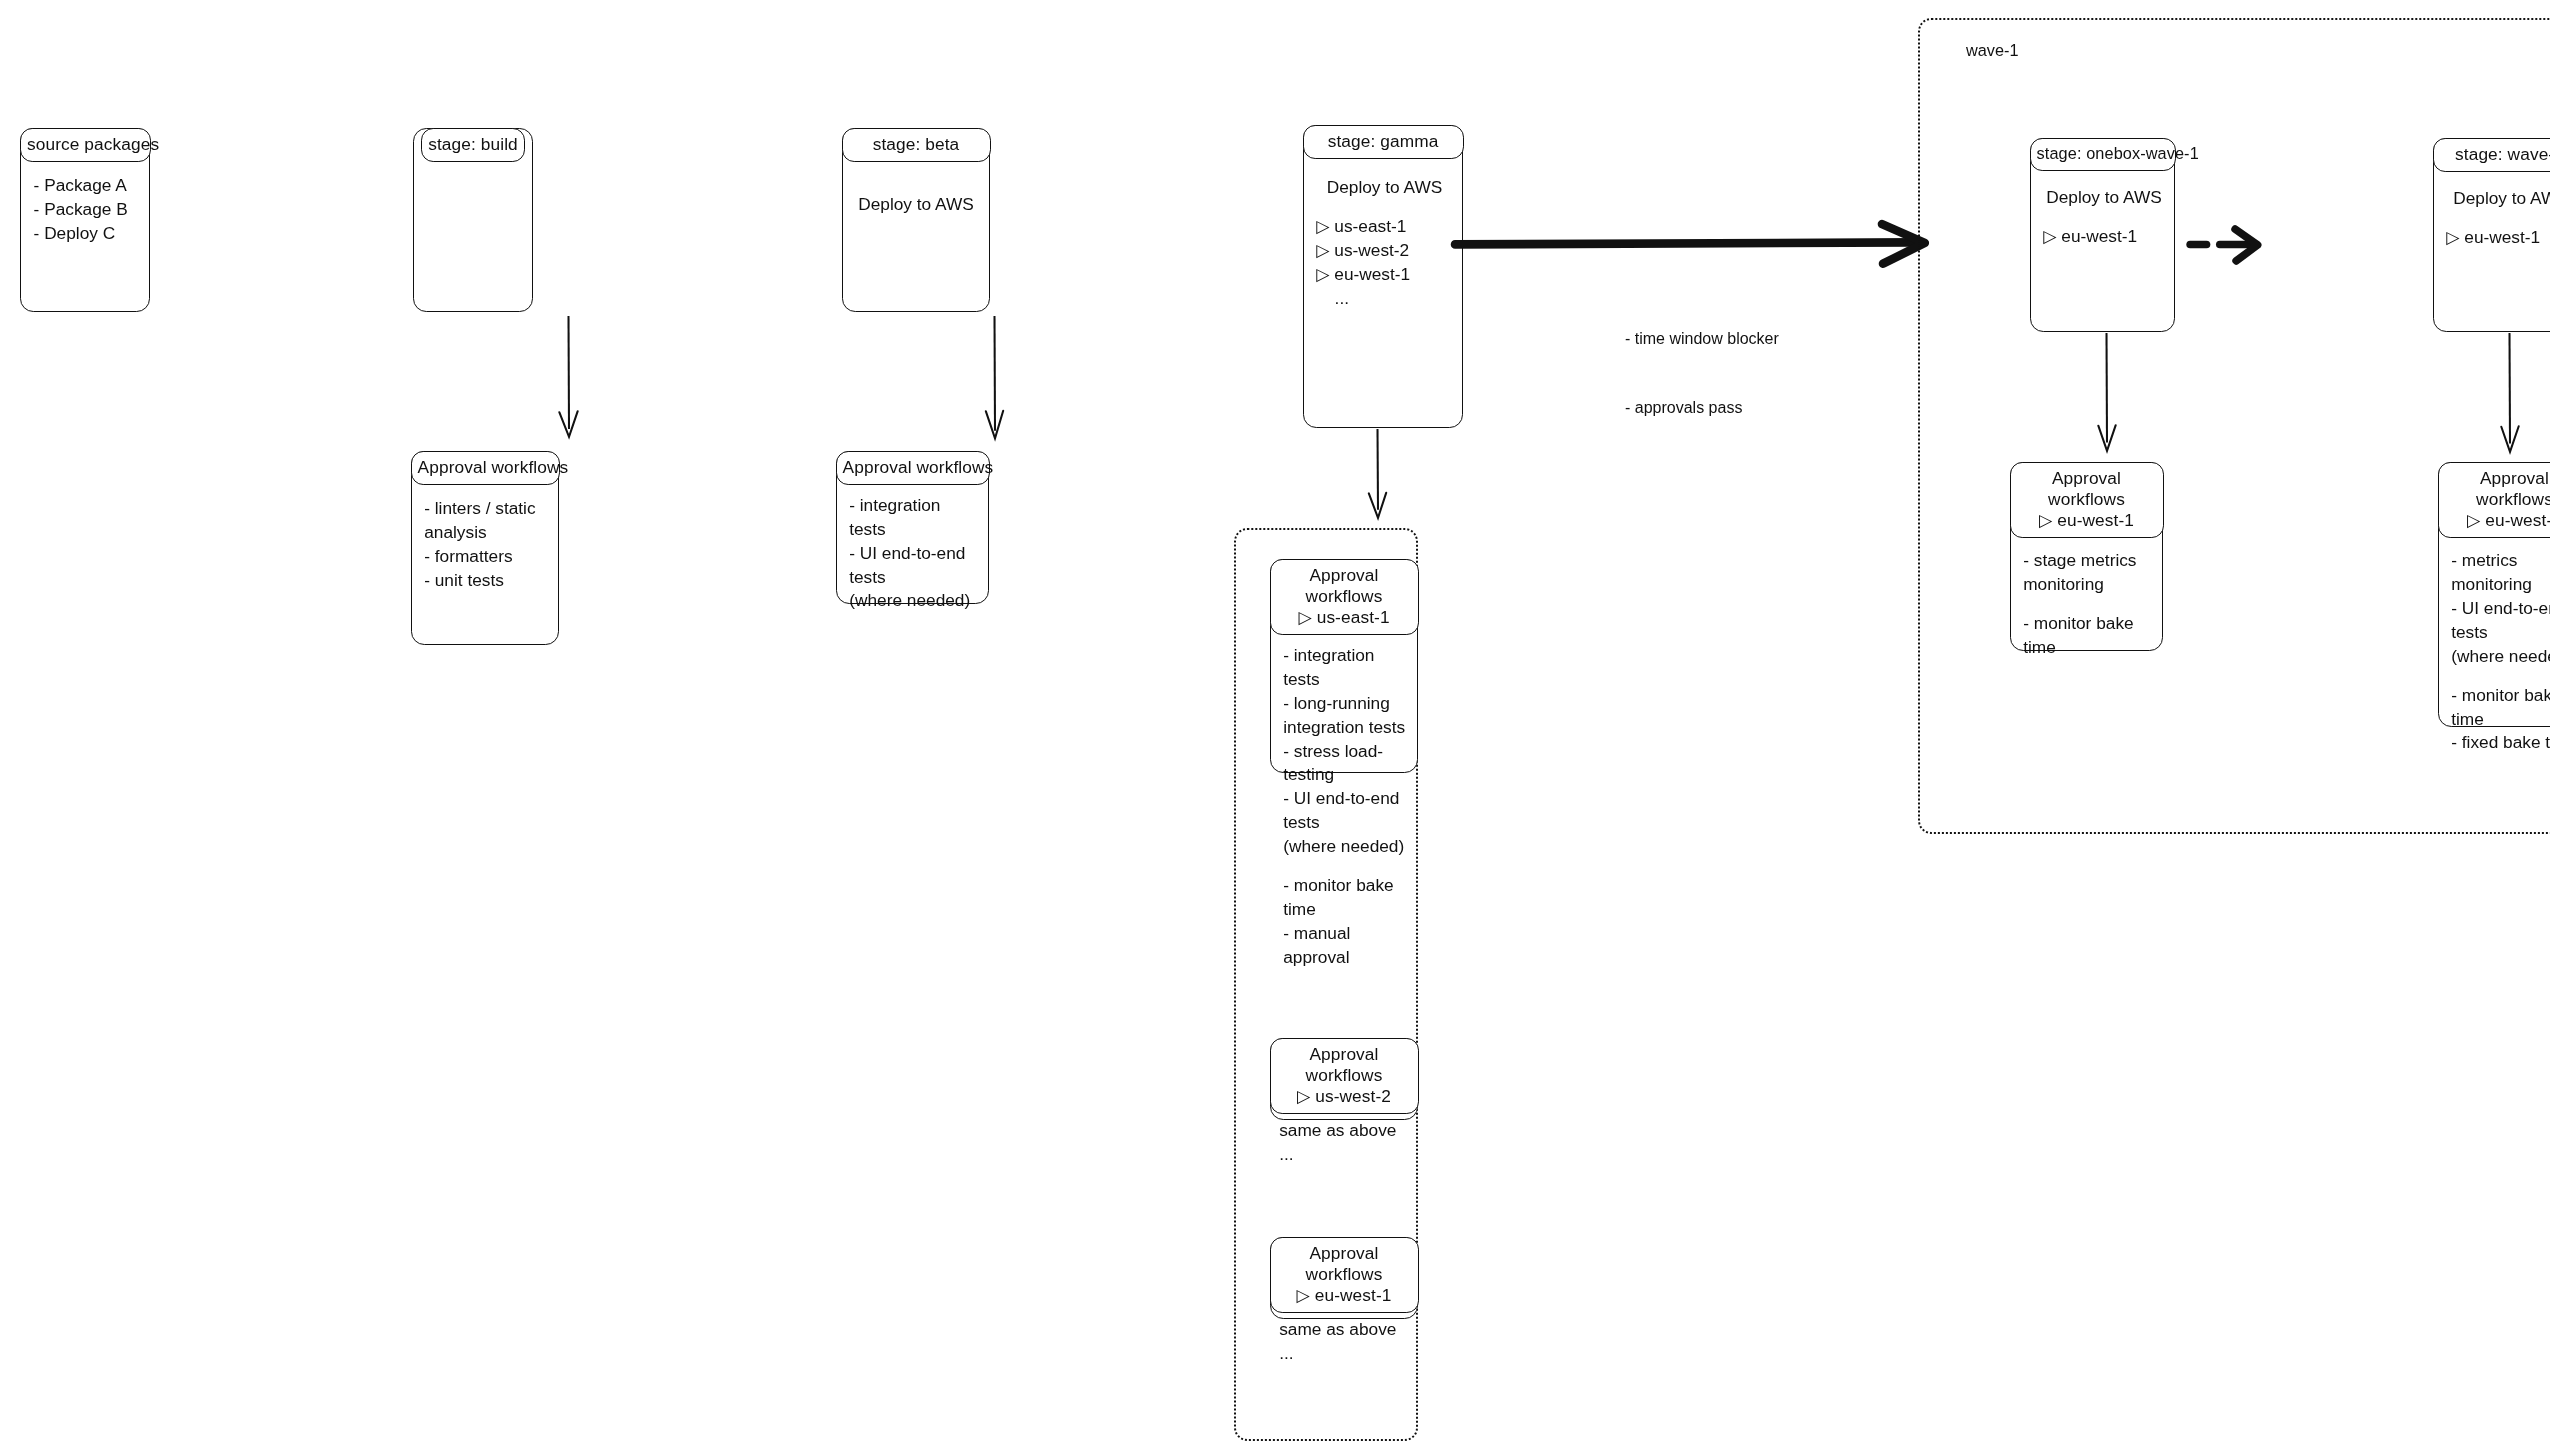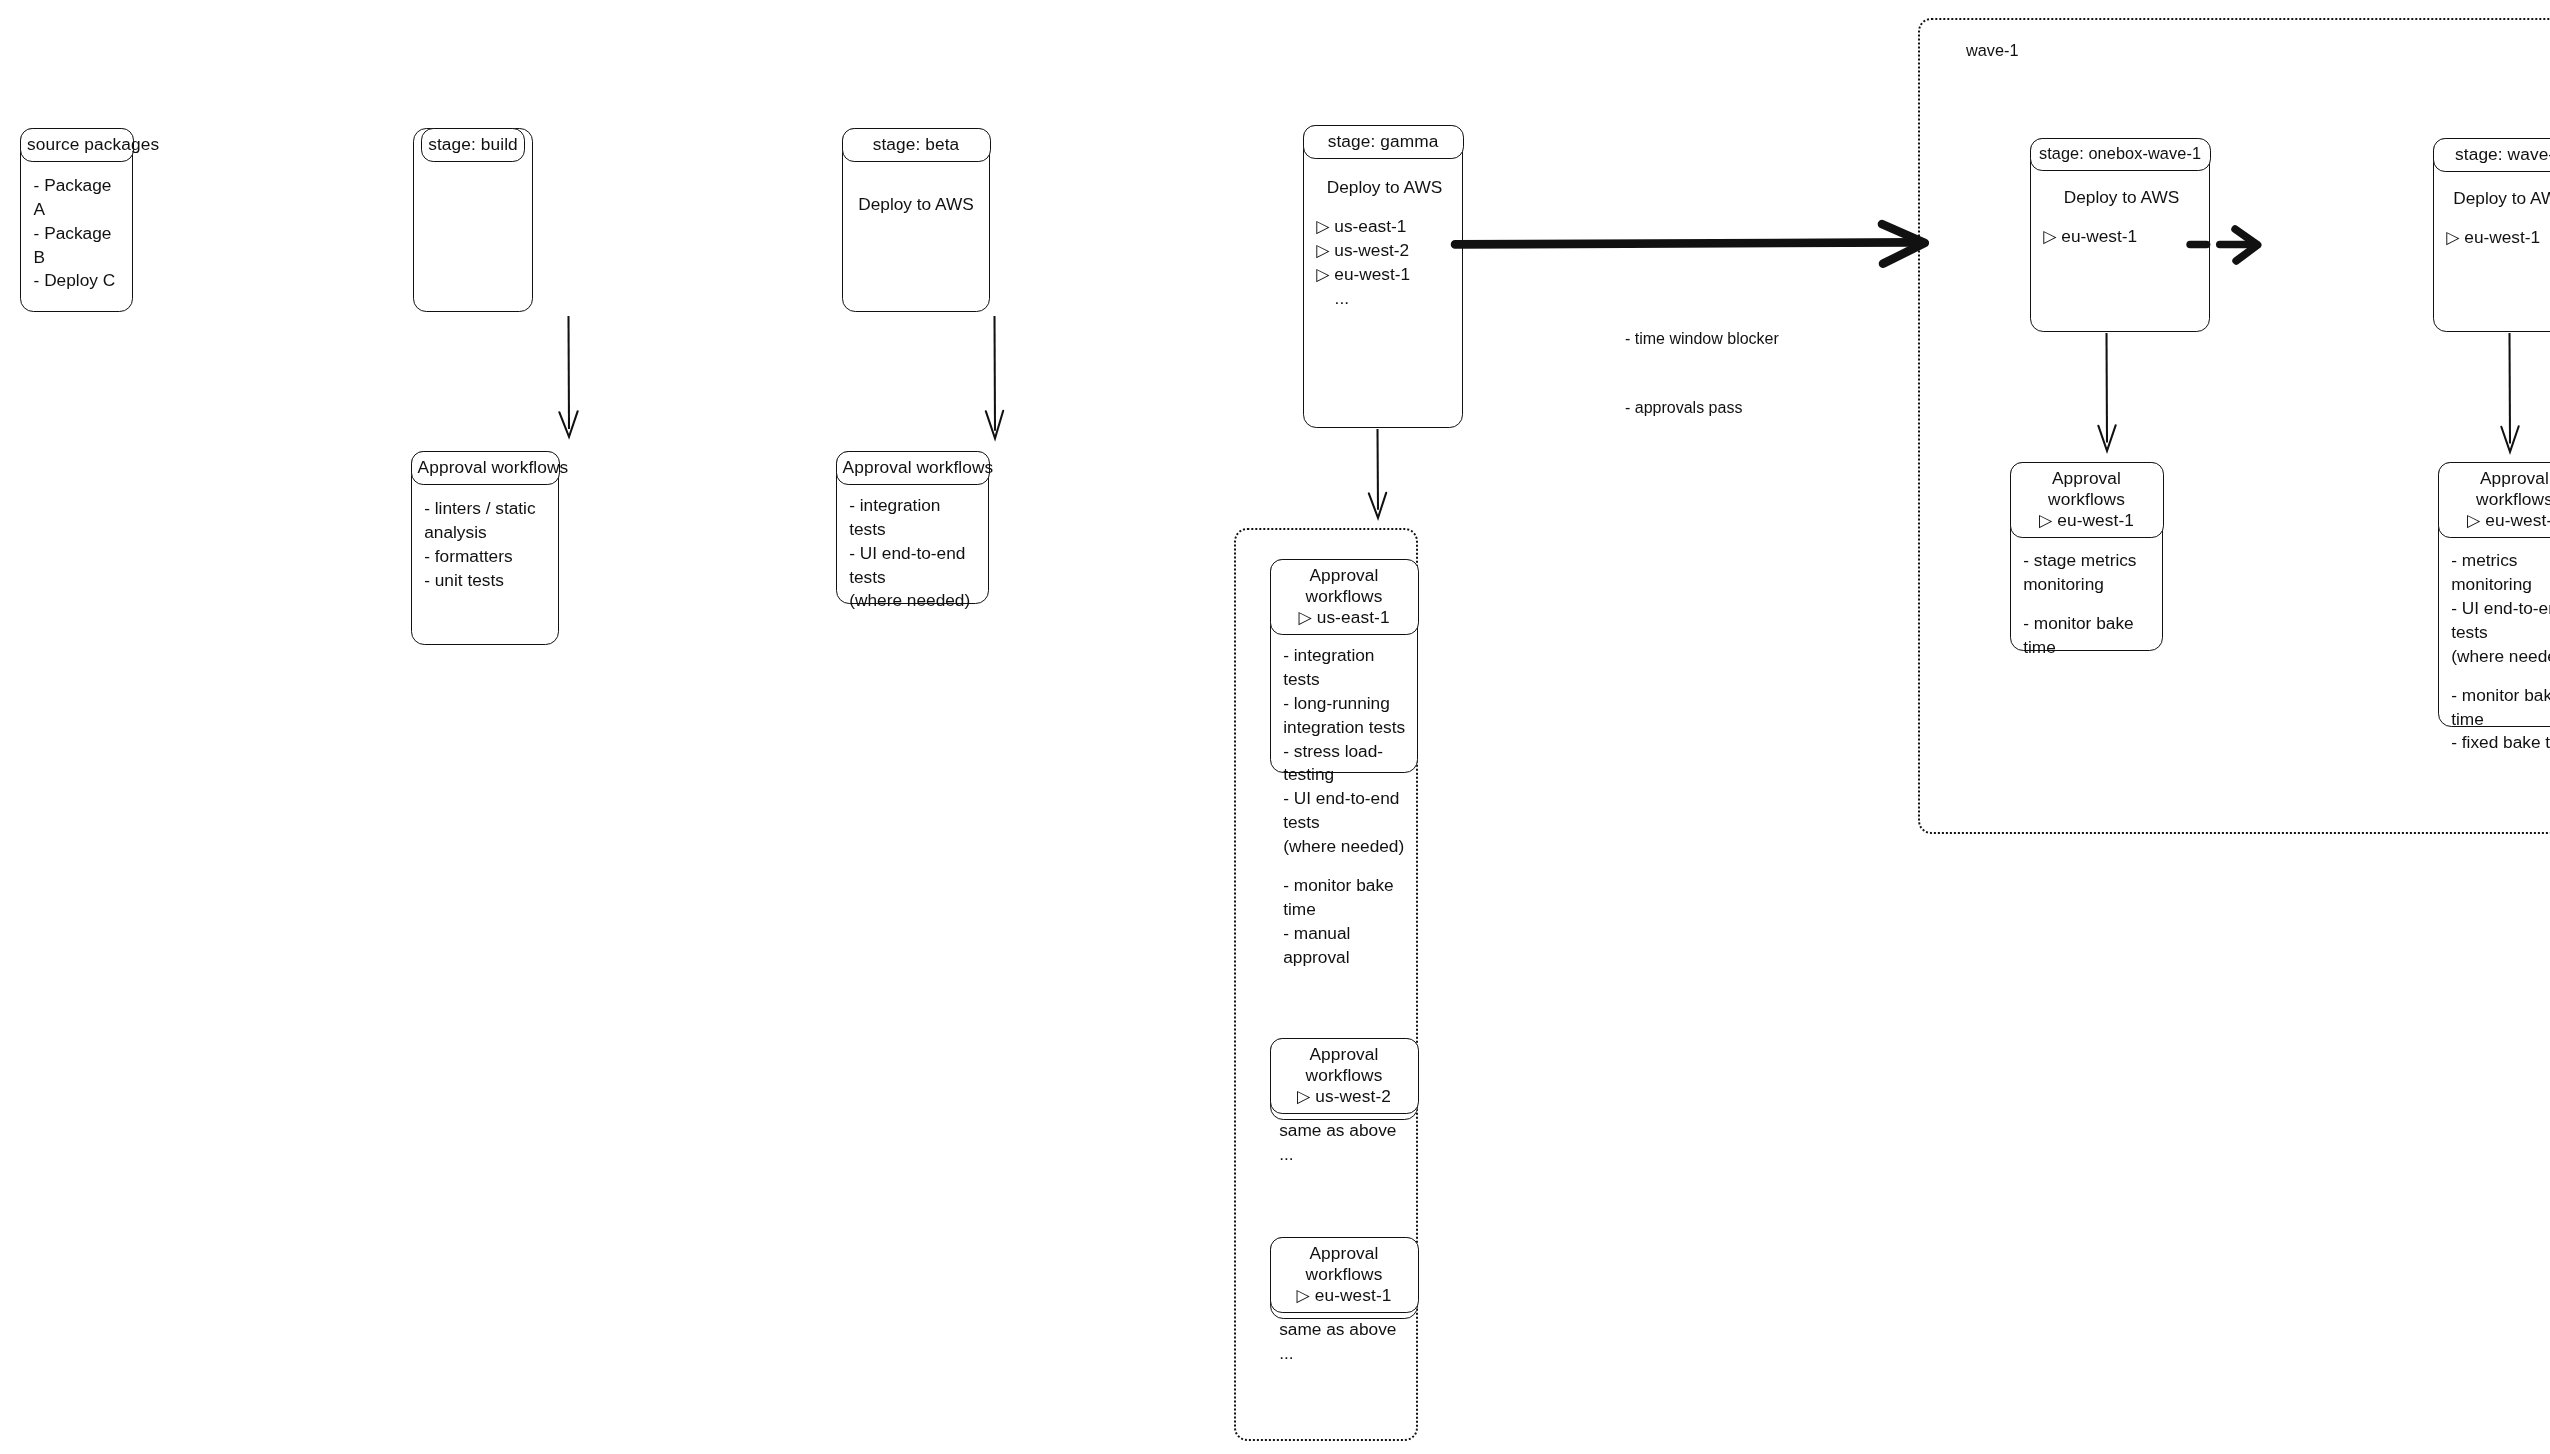--- a/index.html
+++ b/index.html
@@ -91,21 +91,21 @@
   .edge-label .line { display: block; margin-top: 44px; }
 
   
   .reg { white-space: nowrap; }
 </style>
 </head>
 <body>
 
 <div id="canvas">
 
-  <div class="node" style="left:20.4px; top:128px; width:113px; height:184px;">
+  <div class="node" style="left:20.4px; top:128px; width:130px; height:184px;">
     <div class="node-header">source packages</div>
     <div class="node-body">
       <span class="line">- Package A</span>
       <span class="line">- Package B</span>
       <span class="line">- Deploy C</span>
     </div>
   </div>
 
   <div class="node" style="left:413px; top:128px; width:120px; height:184px;align-items:center;">
     <div class="node-header">stage: build</div>
@@ -209,21 +209,21 @@
     <path d="M846 10 L930 47 L848 88" stroke="#111" stroke-width="17" fill="none" stroke-linecap="round" stroke-linejoin="round"></path>
   </svg>
   <div class="edge-label" style="left:1625px; top:283px;">
     <span class="line">- time window blocker</span>
     <span class="line">- approvals pass</span>
   </div>
 
   <div class="group" style="left:1918px; top:18px; width:821px; height:816px;"></div>
   <div class="group-label" style="left:1966px; top:41px;">wave-1</div>
 
-  <div class="node" style="left:2030px; top:138px; width:180px; height:194px;">
+  <div class="node" style="left:2030px; top:138px; width:145px; height:194px;">
     <div class="node-header" style="font-size:16.3px;">stage: onebox-wave-1</div>
     <div class="node-body" style="padding-top:15.3px;">
       <span class="body-center-line">Deploy to AWS</span>
       <span class="gap"></span>
       <span class="line reg">▷ eu-west-1</span>
     </div>
   </div>
 
   <svg class="arrow-svg" style="left:2091px; top:332px; width:31px; height:128px;" viewBox="0 0 60 250">
     <path d="M30 2 L31 216" stroke="#111" stroke-width="4" fill="none"></path>

